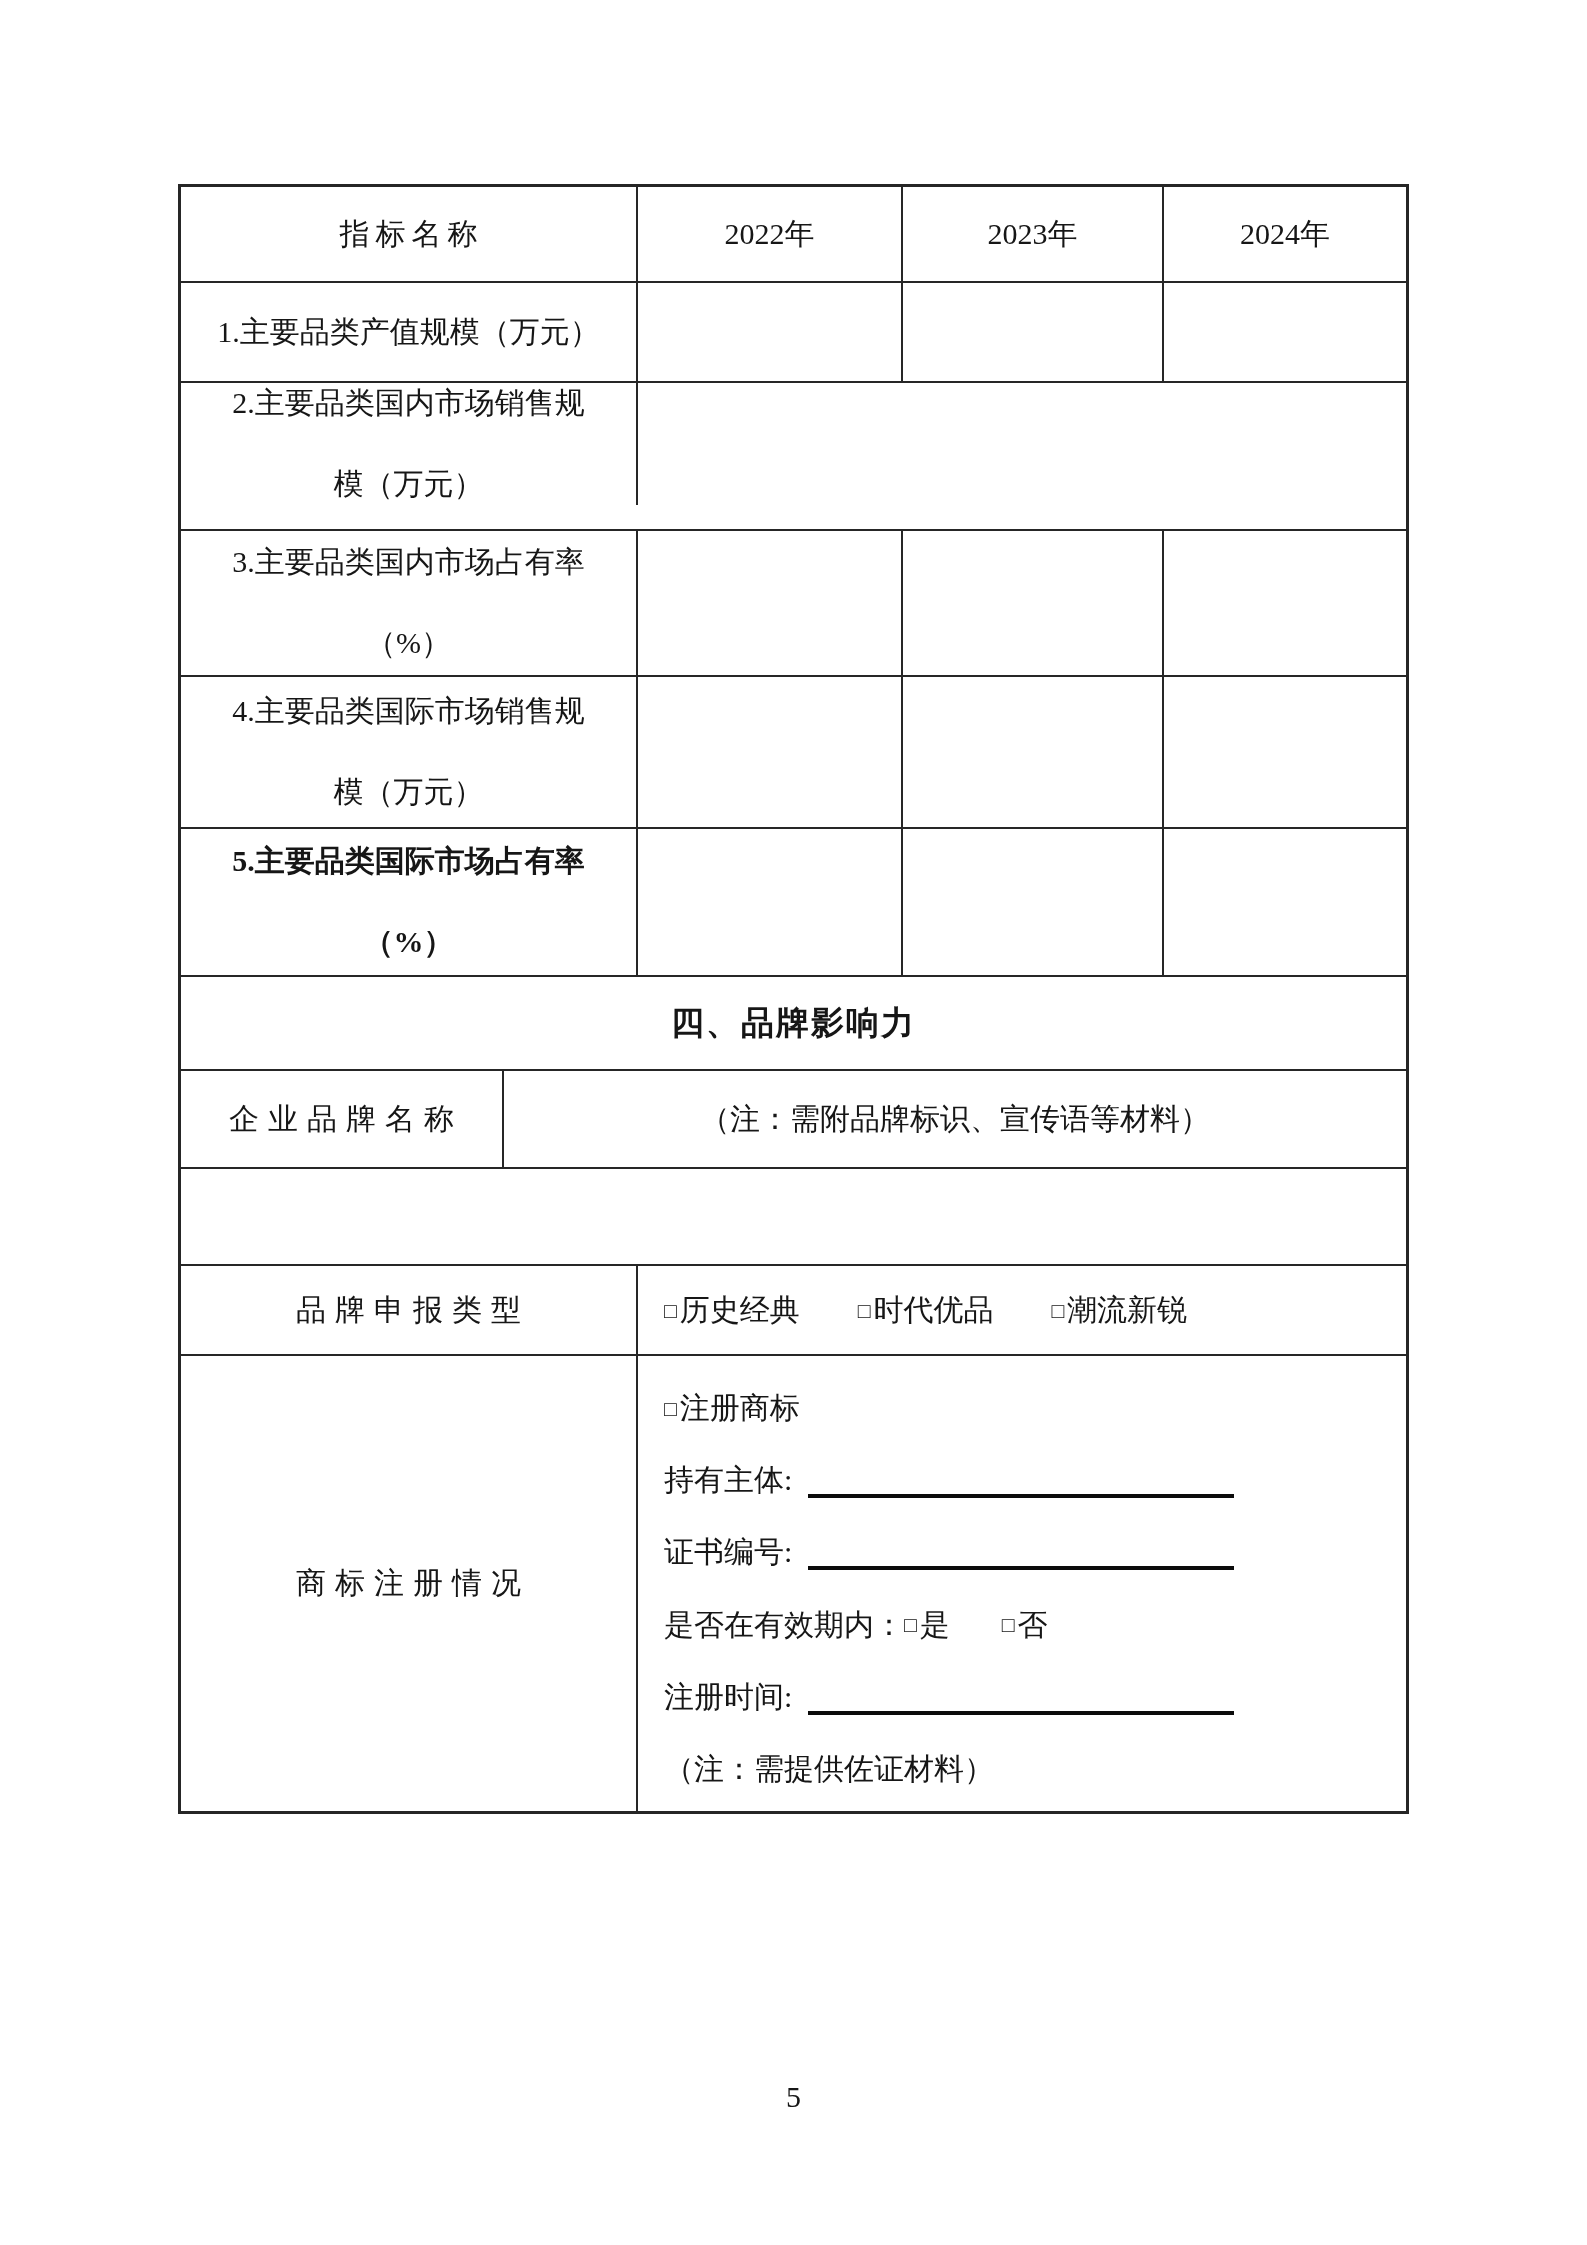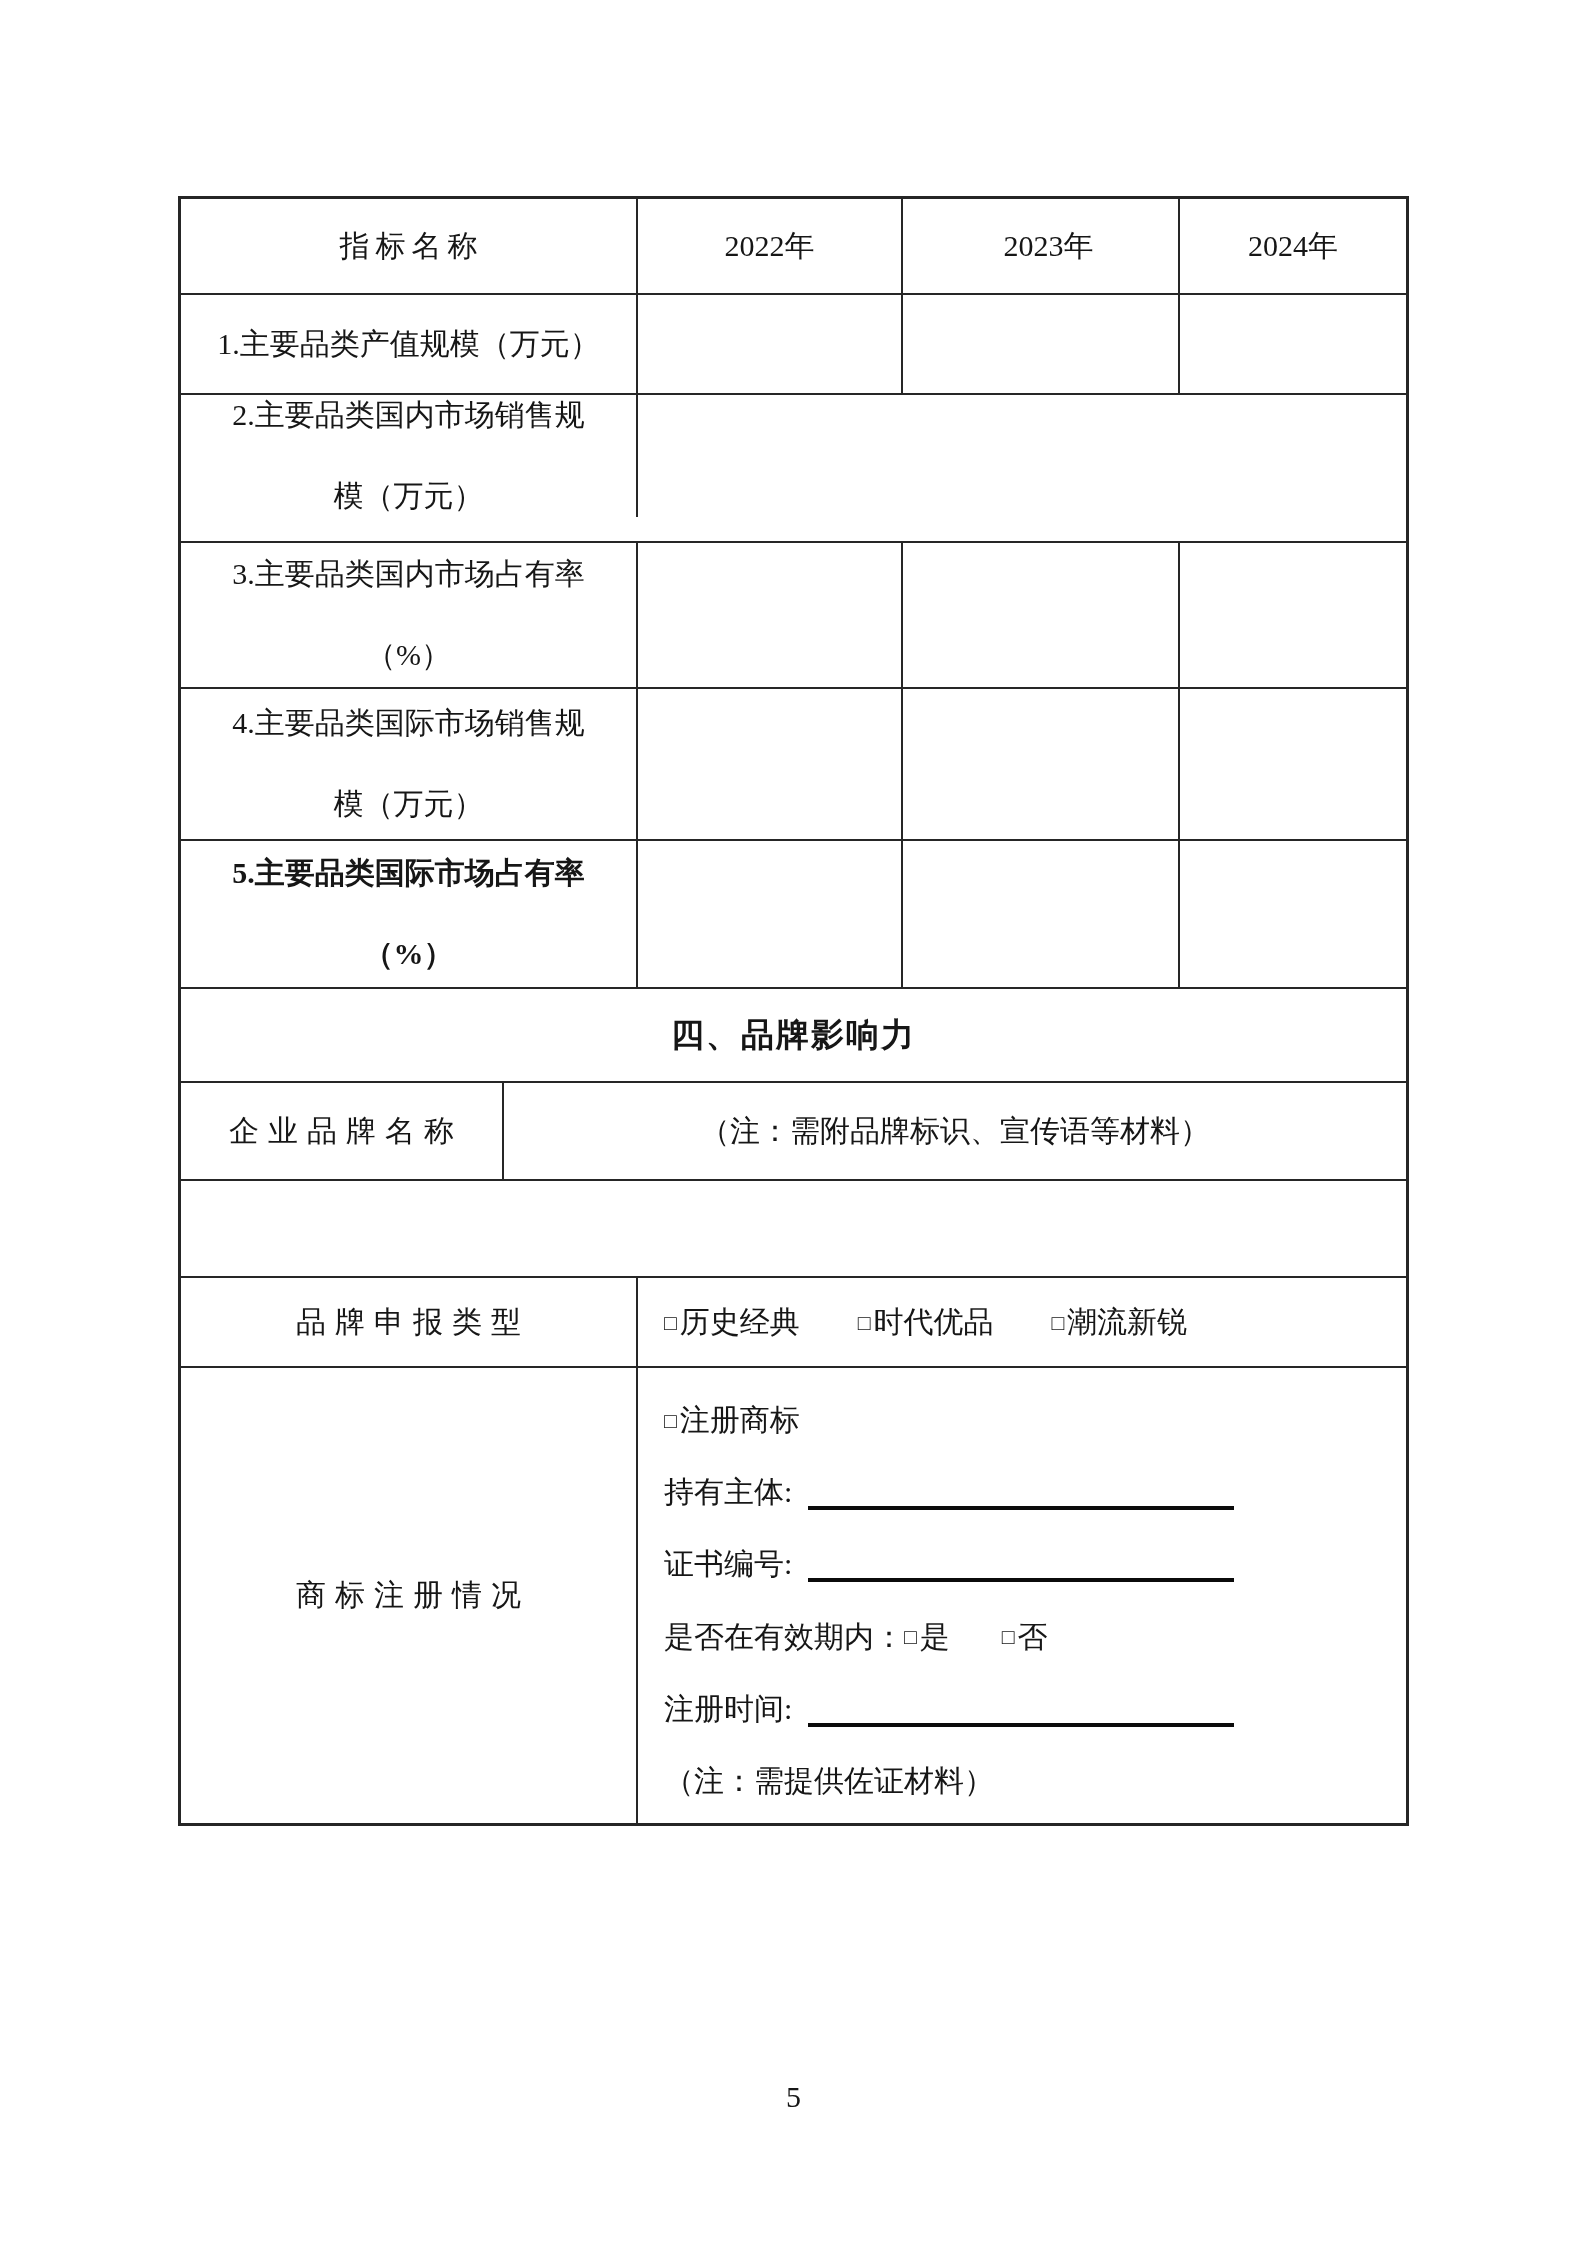--- a/index.html
+++ b/index.html
@@ -7,37 +7,37 @@
   body {
     width: 1587px; height: 2245px;
     position: relative;
     font-family: "Liberation Serif", "DejaVu Serif", serif;
     color: #161616;
     font-size: 30px;
   }
 
   .doc-table {
     position: absolute;
-    left: 178px; top: 196px;
+    left: 178px; top: 184px;
     width: 1231px;
     border: 3px solid #262626;
     background: #ffffff;
   }
   .row { display: flex; border-bottom: 2px solid #262626; }
   .row:last-child { border-bottom: none; }
   .cell {
     display: flex; align-items: center; justify-content: center;
     overflow: hidden;
   }
   .cell.bdr { border-right: 2px solid #262626; }
 
   
   .c-ind   { width: 457px; }   
   .c-year  { width: 265px; }
-  .c-year3 { width: 261px; margin-left: 16px; }
+  .c-year3 { width: 261px; }
   .c-last  { flex: 1; }
   .c-brandlbl { width: 323px; } 
   .c-rest  { flex: 1; }
 
   
   .r-header { height: 96px; }
   .r-ind1 { height: 100px; }
   .r-ind2 { height: 148px; flex-direction: column; }
   .r-ind3 { height: 146px; }
   .r-ind4 { height: 152px; }

